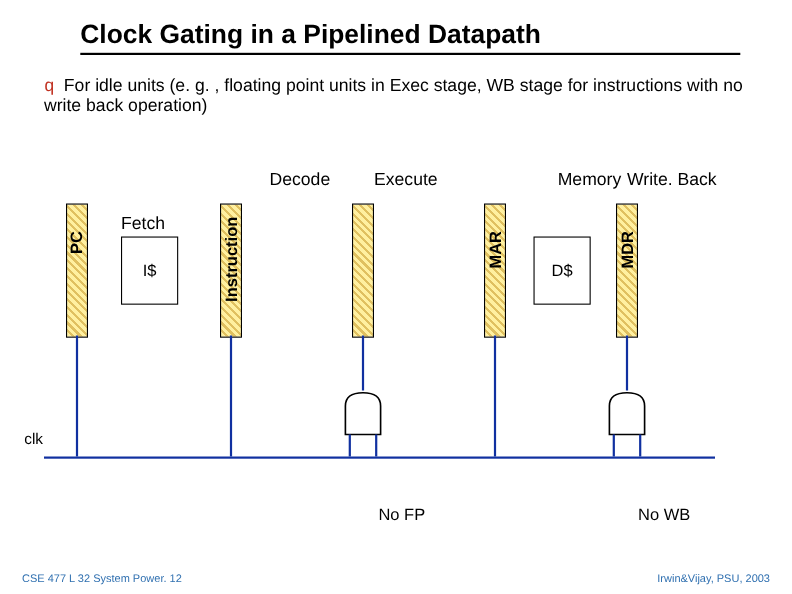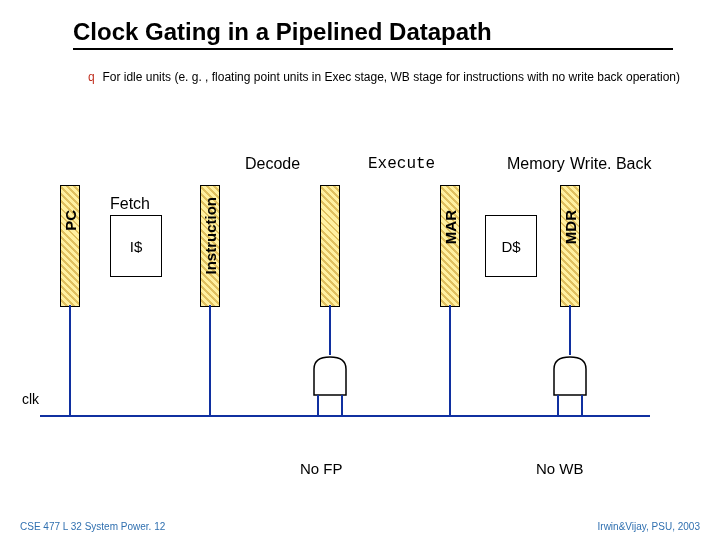--- a/index.html
+++ b/index.html
@@ -22,23 +22,22 @@
     border-bottom: 2px solid #000;
     padding-bottom: 2px;
     width: 600px;
     margin-left: 33px;
   }
   .bullet-block {
     position: absolute;
     top: 70px;
     left: 40px;
     width: 640px;
-    font-size: 12px;
+    font-size: 16px;
     color: #000;
-    text-align: right;
   }
   .bullet-mark {
     color: #C03020;
     font-family: 'Courier New', monospace;
     margin-right: 4px;
   }
   .diagram {
     position: absolute;
     top: 155px;
     left: 40px;
@@ -106,20 +105,21 @@
   .andg {
     position: absolute;
     top: 200px;
     text-align: center;
   }
   .andg svg { display: block; }
   .bottom-label {
     position: absolute;
     top: 460px;
     font-size: 15px;
+    margin-left: 44px;
   }
   .footer {
     position: absolute;
     bottom: 8px;
     font-size: 10px;
     color: #3070b0;
   }
 </style>
 </head>
 <body>
@@ -128,21 +128,21 @@
 
 <div class="bullet-block">
   <span class="bullet-mark">q</span>
   <span>For idle units (e. g. , floating point units in Exec stage, WB stage for instructions with no write back operation)</span>
 </div>
 
 <div class="diagram">
 
   <div class="stage-label" style="left:70px;margin-top:40px;">Fetch</div>
   <div class="stage-label" style="left:205px;">Decode</div>
-  <div class="stage-label" style="left:328px;font-family:Liberation Mono, monospace;">Execute</div>
+  <div class="stage-label" style="left:300px;">Execute</div>
   <div class="stage-label" style="left:430px;margin-left:37px;">Memory</div>
   <div class="stage-label" style="left:530px;">Write. Back</div>
 
   <div class="reg" style="left:20px;"></div>
   <div class="reg-vlabel" style="left:22px;">PC</div>
 
   <div class="reg" style="left:160px;"></div>
   <div class="reg-vlabel" style="left:162px; top:42px;">Instruction</div>
 
   <div class="reg" style="left:280px;"></div>

